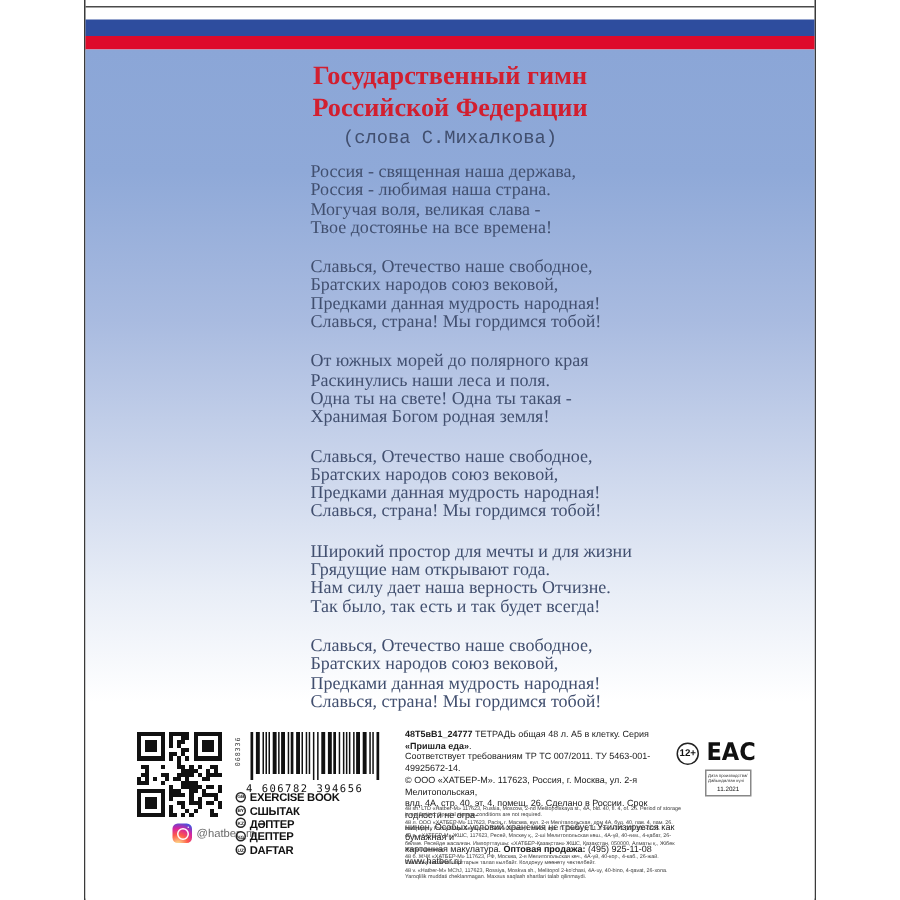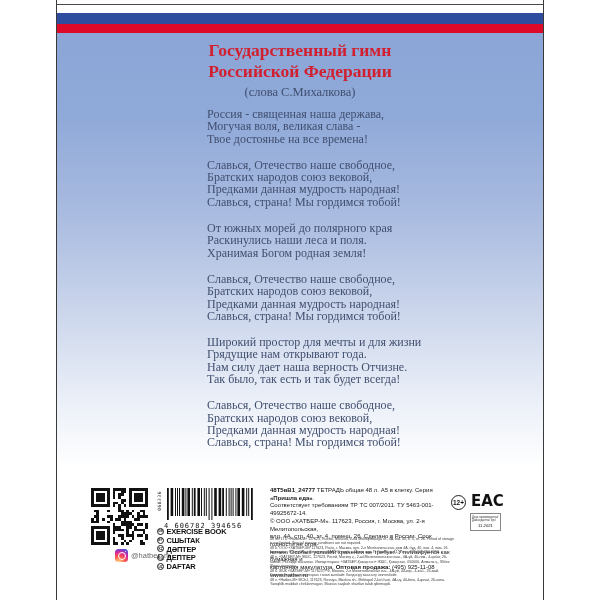--- a/index.html
+++ b/index.html
@@ -14,21 +14,21 @@
   .flag{margin-top:8px;}
   .stripe-blue{height:11px;background:#2e4d9e;}
   .stripe-red{height:9px;background:#de0a2a;}
 
   .panel{height:453px;overflow:hidden;
          background:linear-gradient(180deg,#8ba6d7 0%,#8fa9d8 18%,#a9bbe0 40%,
                     #c9d4eb 60%,#e9eef7 80%,#ffffff 96%);}
   .title{font-family:"Liberation Serif",serif;font-weight:bold;font-size:17.5px;
          line-height:21px;text-align:center;color:#d21f2f;}
   .title.l1{margin-top:7px;}
-  .subtitle{font-family:Liberation Serif, serif;font-size:12.5px;line-height:16px;
+  .subtitle{font-family:Liberation Mono, monospace;font-size:12.5px;line-height:16px;
             margin-top:2px;text-align:center;color:#414f6f;}
   .anthem{margin:8px 0 0 150px;font-family:"Liberation Serif",serif;
           font-size:12px;line-height:12.3px;color:#414f6f;}
   .stanza{margin-bottom:14px;}
 
   .footer{position:relative;height:113px;background:#fff;}
   .footer > *{position:absolute;}
 
   .qr{left:34px;top:2px;width:57px;height:57px;shape-rendering:crispEdges;}
   .ig-row{left:34px;top:63px;display:flex;align-items:center;gap:3px;padding-left:24px;}
@@ -78,32 +78,34 @@
       <div class="stripe-red"></div>
     </div>
 
     <div class="panel">
       <div class="title l1">Государственный гимн</div>
       <div class="title l2">Российской Федерации</div>
       <div class="subtitle">(слова С.Михалкова)</div>
       <div class="anthem" id="anthem">
           <div class="stanza">
             <div>Россия - священная наша держава,</div>
+            <div>Россия - любимая наша страна.</div>
             <div>Могучая воля, великая слава -</div>
             <div>Твое достоянье на все времена!</div>
           </div>
           <div class="stanza">
             <div>Славься, Отечество наше свободное,</div>
             <div>Братских народов союз вековой,</div>
             <div>Предками данная мудрость народная!</div>
             <div>Славься, страна! Мы гордимся тобой!</div>
           </div>
           <div class="stanza">
             <div>От южных морей до полярного края</div>
             <div>Раскинулись наши леса и поля.</div>
+            <div>Одна ты на свете! Одна ты такая -</div>
             <div>Хранимая Богом родная земля!</div>
           </div>
           <div class="stanza">
             <div>Славься, Отечество наше свободное,</div>
             <div>Братских народов союз вековой,</div>
             <div>Предками данная мудрость народная!</div>
             <div>Славься, страна! Мы гордимся тобой!</div>
           </div>
           <div class="stanza">
             <div>Широкий простор для мечты и для жизни</div>

